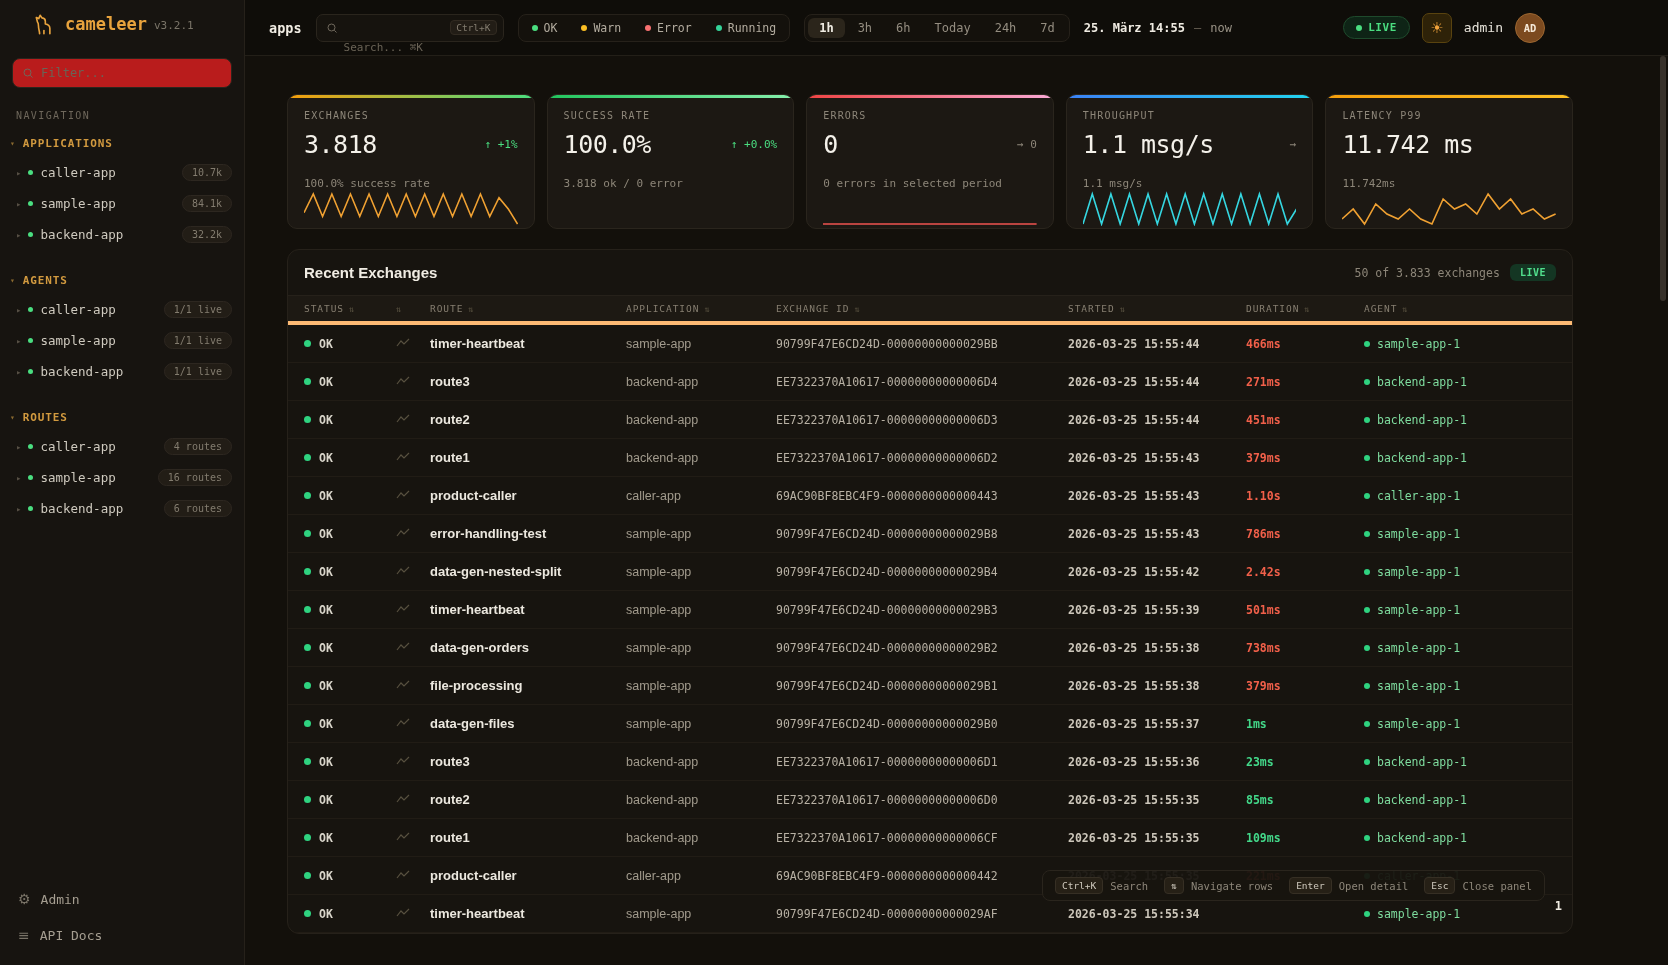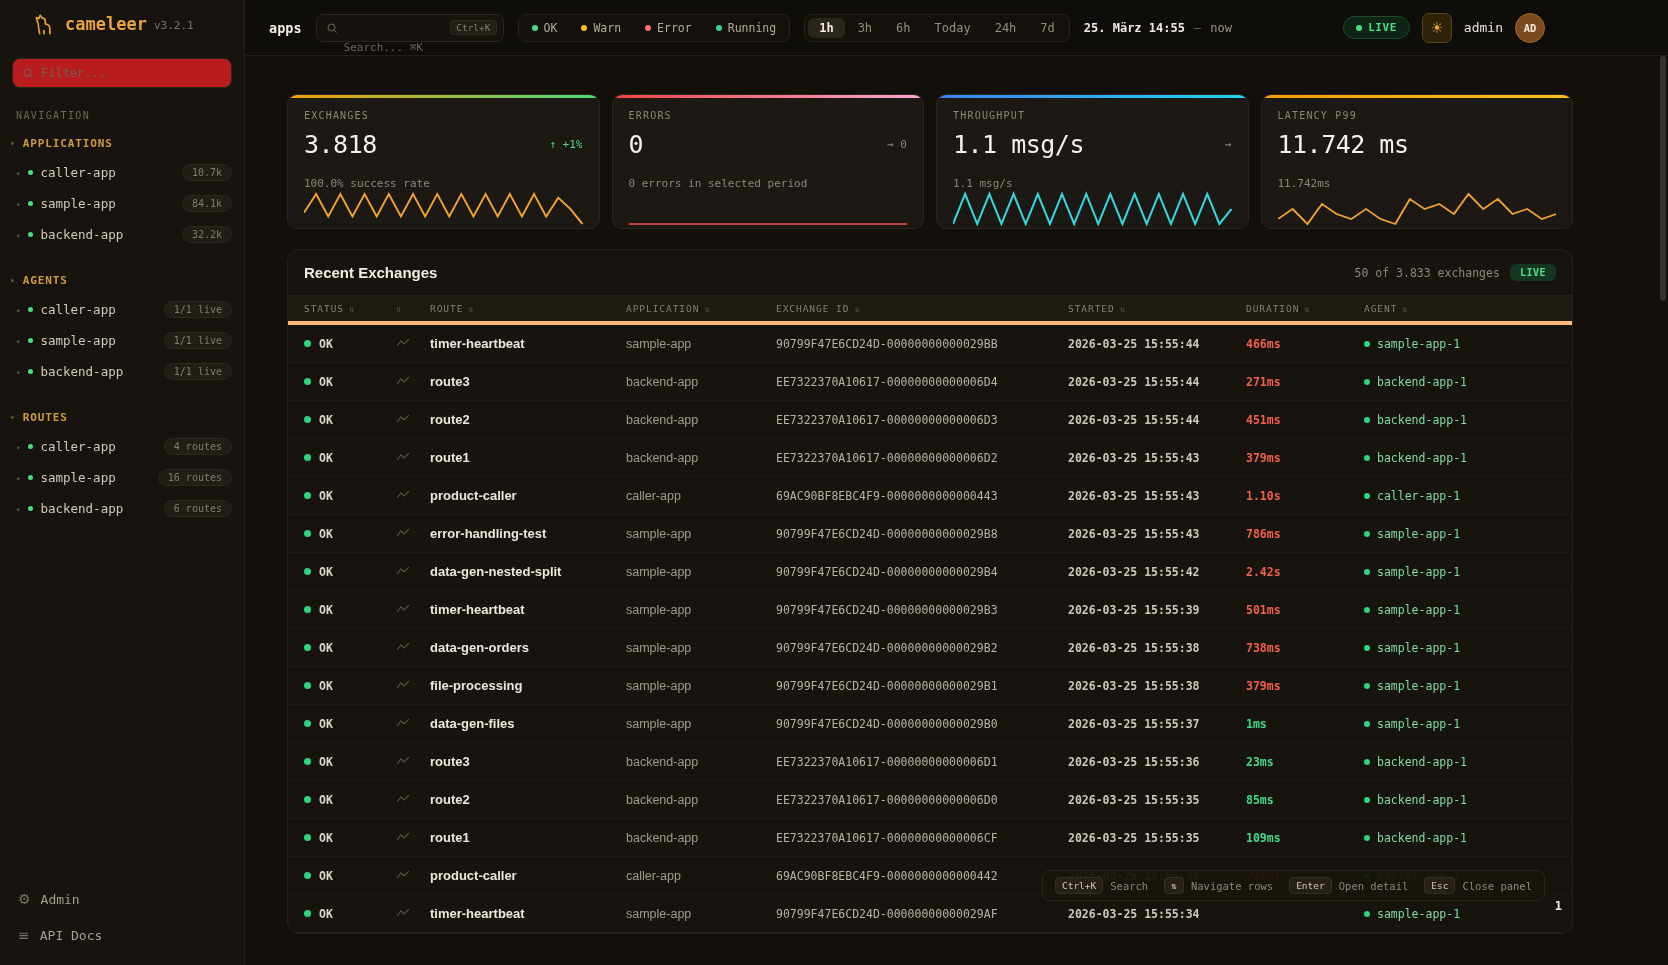--- a/index.html
+++ b/index.html
@@ -270,20 +270,29 @@
             <span class="stat-delta delta-up">↑ +1%</span>
           </div>
           <div class="stat-sub">100.0% success rate</div>
           <div class="spark">
             <svg viewBox="0 0 200 36" preserveAspectRatio="none">
               <polyline points="0.0,22.8 8.7,4.0 17.4,26.5 26.1,4.0 34.8,26.5 43.5,4.0 52.2,26.5 60.9,4.0 69.6,26.5 78.3,4.0 87.0,26.5 95.7,4.0 104.3,26.5 113.0,4.0 121.7,26.5 130.4,4.0 139.1,26.5 147.8,4.0 156.5,26.5 165.2,4.0 173.9,26.5 182.6,7.8 191.3,19.0 200.0,34.0" fill="none" stroke="#f0a132" stroke-width="1.5"></polyline>
             </svg>
           </div>
         </div>
         <div class="stat-card">
+          <div class="stat-accent" style="background: linear-gradient(90deg, rgb(34, 197, 94), rgb(134, 239, 172));"></div>
+          <div class="stat-label">SUCCESS RATE</div>
+          <div class="stat-vrow">
+            <span class="stat-value">100.0%</span>
+            <span class="stat-delta delta-up">↑ +0.0%</span>
+          </div>
+          <div class="stat-sub">3.818 ok / 0 error</div>
+        </div>
+        <div class="stat-card">
           <div class="stat-accent" style="background: linear-gradient(90deg, rgb(239, 68, 68), rgb(249, 168, 212));"></div>
           <div class="stat-label">ERRORS</div>
           <div class="stat-vrow">
             <span class="stat-value">0</span>
             <span class="stat-delta delta-flat">→ 0</span>
           </div>
           <div class="stat-sub">0 errors in selected period</div>
           <div class="spark">
             <svg viewBox="0 0 200 36" preserveAspectRatio="none">
               <polyline points="0.0,34.0 200.0,34.0" fill="none" stroke="#ef5350" stroke-width="1.5"></polyline>

